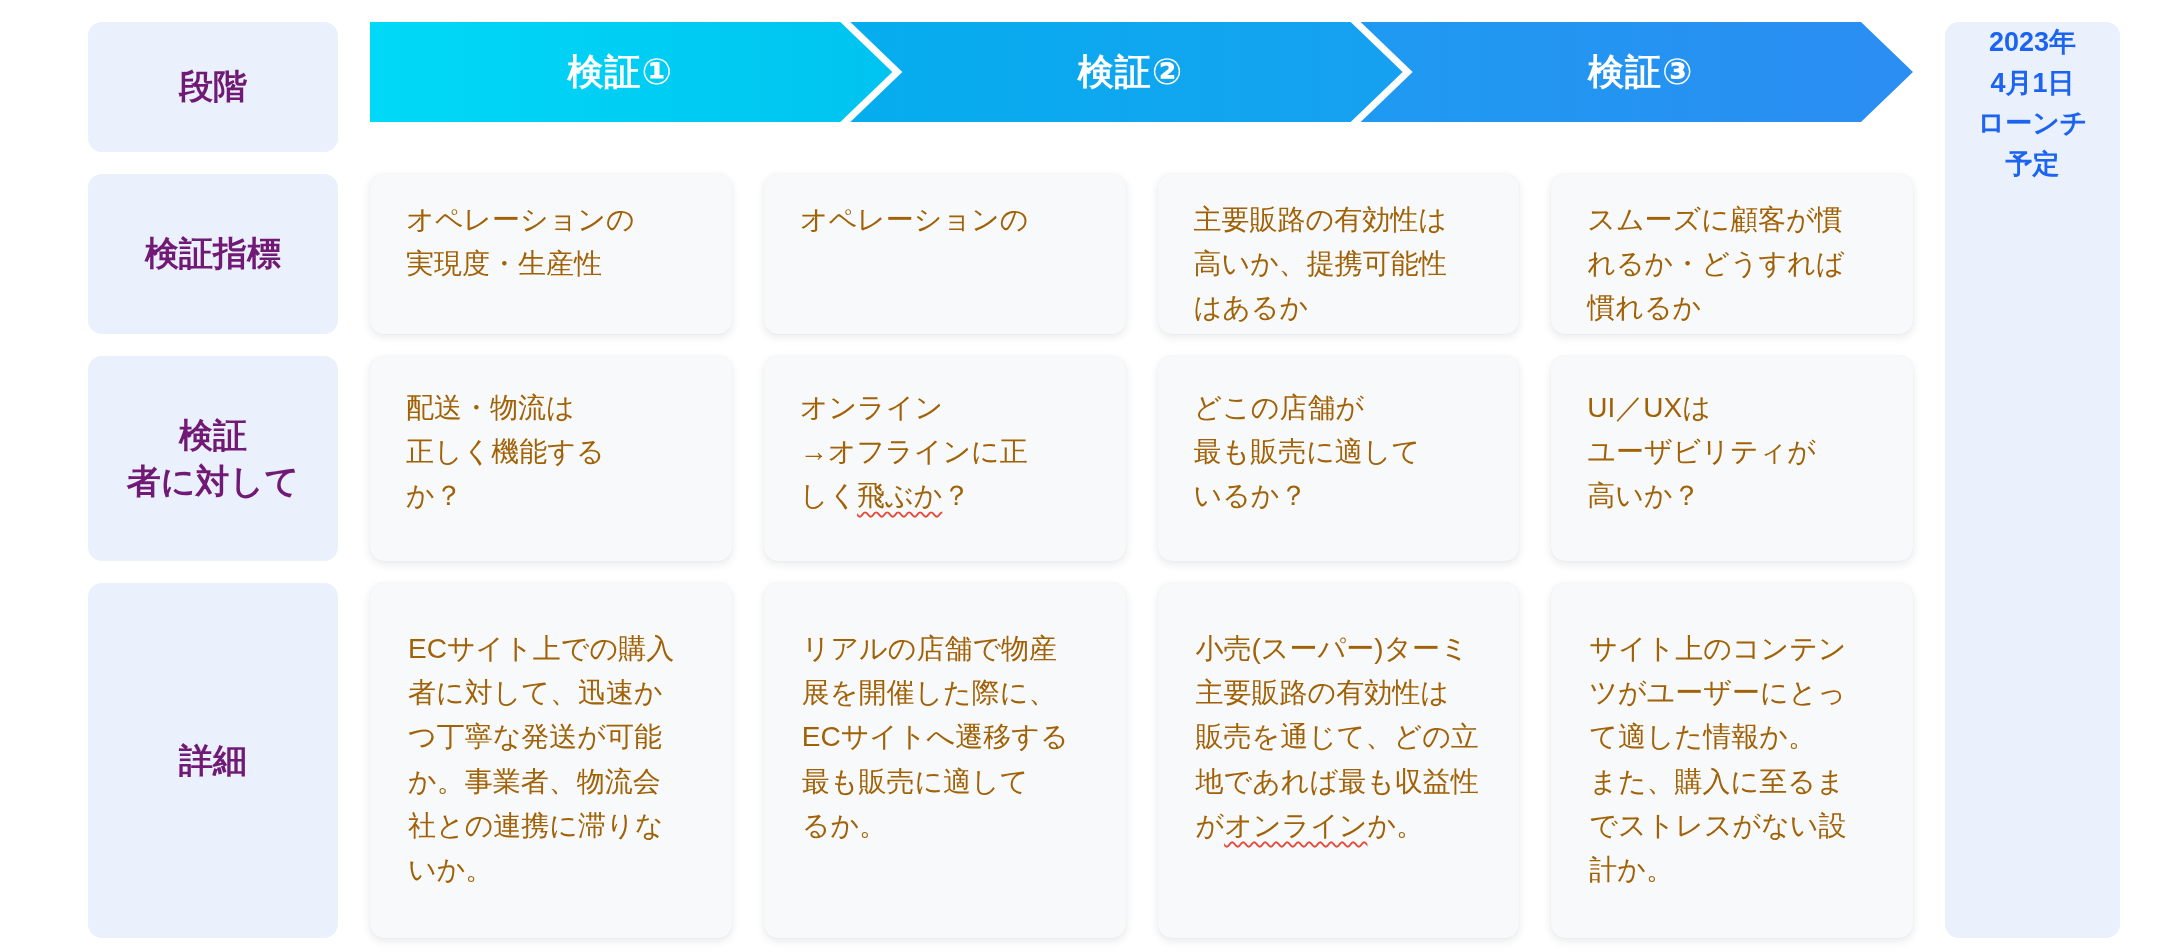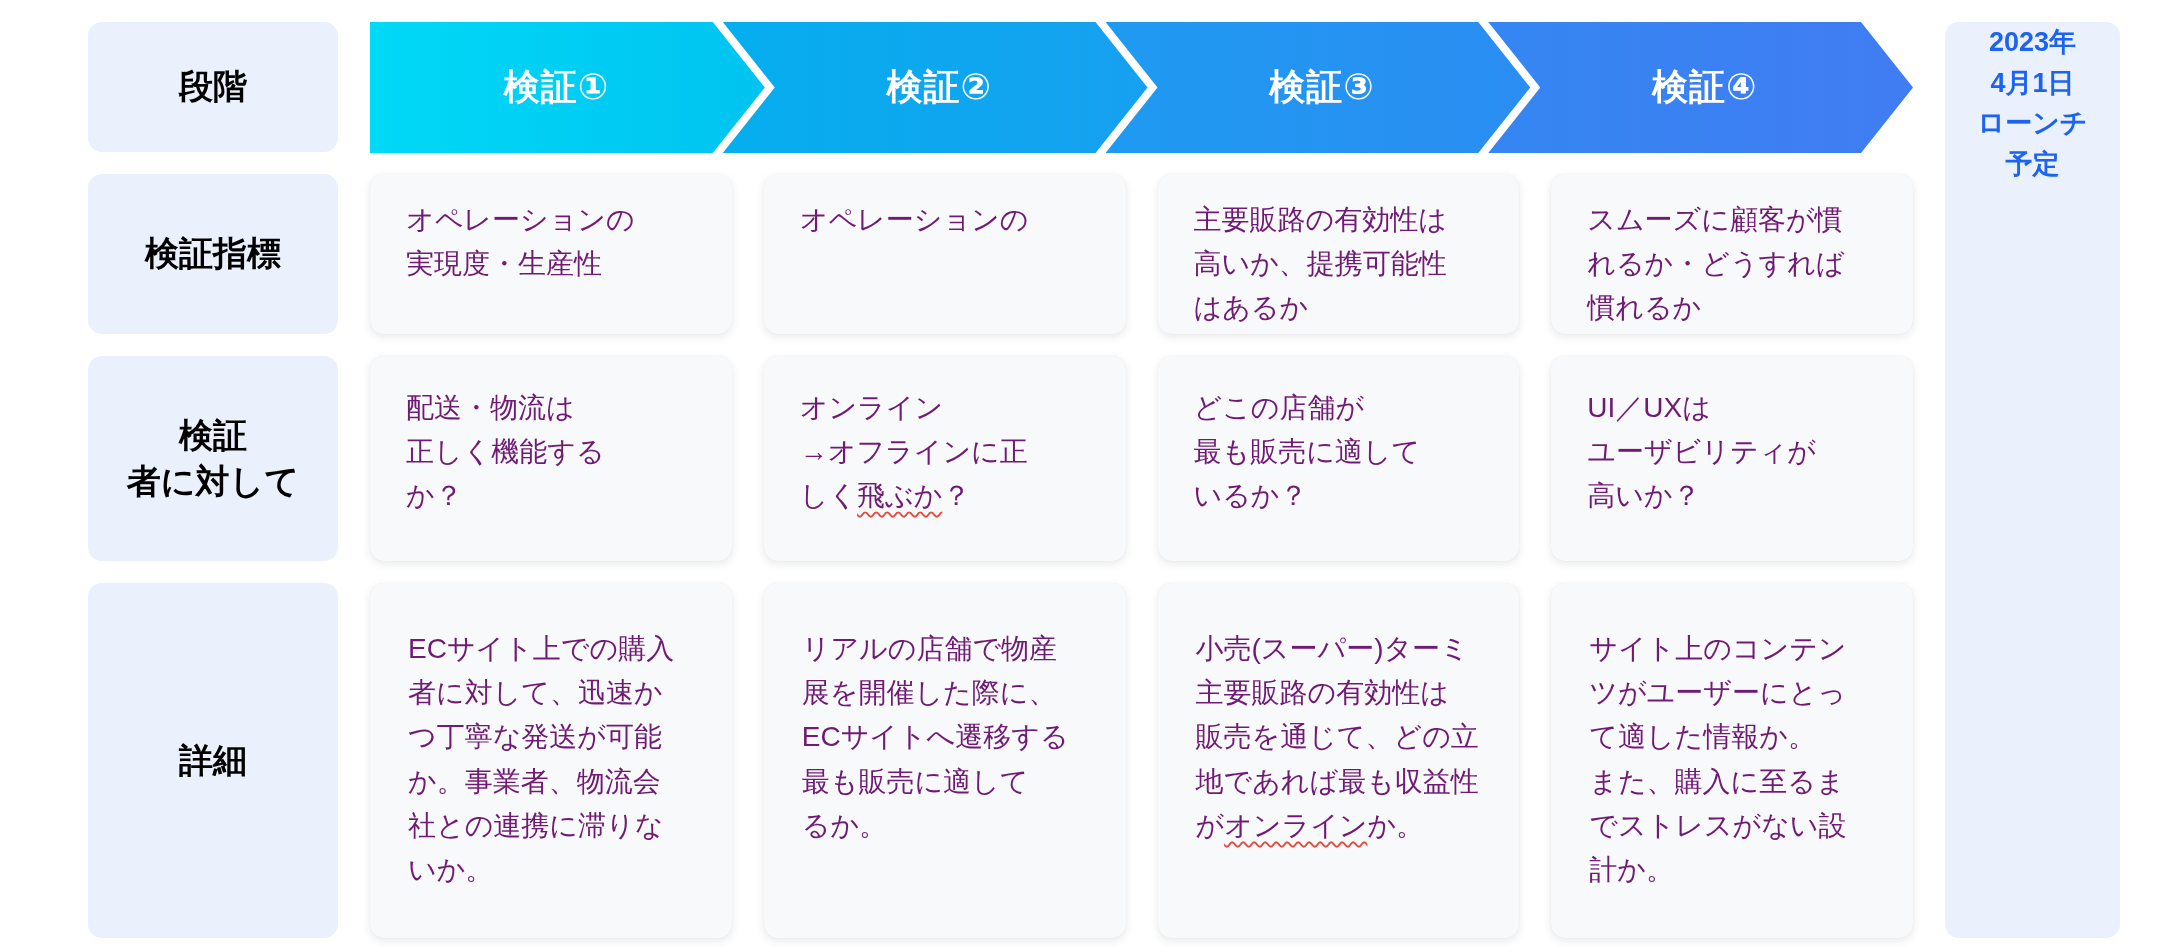--- a/index.html
+++ b/index.html
@@ -21,54 +21,54 @@
     grid-template-rows: 130px 160px 205px 355px;
     column-gap: 32px;
     row-gap: 22px;
     width: 100%; height: 100%;
   }
   .row-header {
     grid-column: 1;
     background: #eaf1fc;
     border-radius: 14px;
     display: flex; align-items: center; justify-content: center;
-    color: #000000;
+    color: #701a75;
     font-size: 34px; font-weight: bold;
     text-align: center;
     white-space: pre-line;
     line-height: 1.35;
   }
   .arrow-strip {
     grid-column: 2 / 6;
     grid-row: 1;
     display: flex;
     height: 108px;
     align-self: start;
   }
   .arrow {
     flex: 1;
-    height: 131px;
+    height: 100px;
     display: flex; align-items: center; justify-content: center;
     color: #ffffff;
     font-size: 36px; font-weight: bold;
     letter-spacing: 1px;
     clip-path: polygon(0 0, calc(100% - 52px) 0, 100% 50%, calc(100% - 52px) 100%, 0 100%);
     padding-right: 22px;
   }
   .arrow.notched {
     margin-left: -42px;
     clip-path: polygon(0 0, calc(100% - 52px) 0, 100% 50%, calc(100% - 52px) 100%, 0 100%, 52px 50%);
     padding-left: 30px;
     text-align: right;
   }
   .cell {
     background: #f8f9fa;
     border-radius: 14px;
     box-shadow: 0 3px 9px rgba(30, 40, 60, 0.10), 0 0 1px rgba(0, 0, 0, 0.08);
-    color: #701a75;
+    color: #a16207;
     font-size: 28px;
     line-height: 1.58;
     overflow: hidden;
   }
   .cell-text { white-space: pre-line; display: inline; }
   .row-metrics .cell { padding: 24px 28px 0 36px; }
   .row-points  .cell { padding: 30px 28px 0 36px; }
   .row-details .cell { padding: 44px 26px 0 38px; }
   .wavy {
     text-decoration-line: underline;
@@ -115,23 +115,20 @@
     <div class="arrow-strip">
       <div class="arrow" style="background: linear-gradient(90deg, rgb(0, 217, 247), rgb(0, 195, 240));">
         <span>検証①</span>
       </div>
       <div class="arrow notched" style="background: linear-gradient(90deg, rgb(5, 174, 238), rgb(23, 160, 240));">
         <span>検証②</span>
       </div>
       <div class="arrow notched" style="background: linear-gradient(90deg, rgb(30, 154, 241), rgb(43, 141, 242));">
         <span>検証③</span>
       </div>
-      <div class="arrow notched" style="background: linear-gradient(90deg, rgb(52, 134, 243), rgb(65, 124, 242));">
-        <span>検証④</span>
-      </div>
     </div>
 
     <div class="row-metrics" style="display:contents">
       <div class="cell" style="grid-row:2;grid-column:2">
         <span class="cell-text">オペレーションの
 実現度・生産性</span>
       </div>
       <div class="cell" style="grid-row:2;grid-column:3">
         <span class="cell-text">オペレーションの</span>
       </div>

